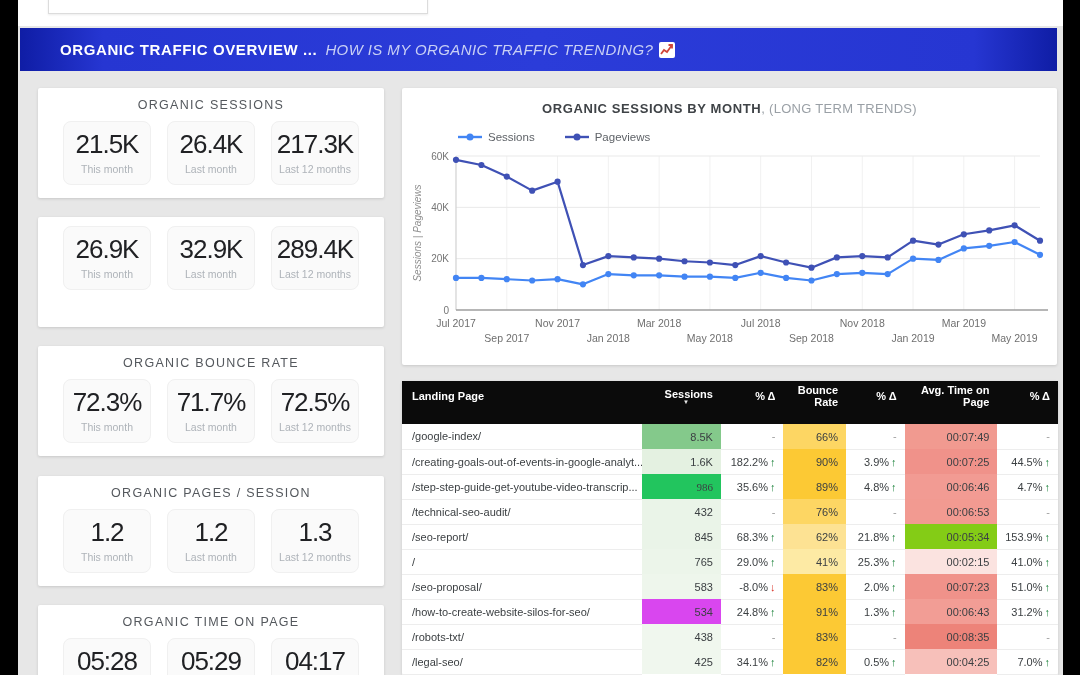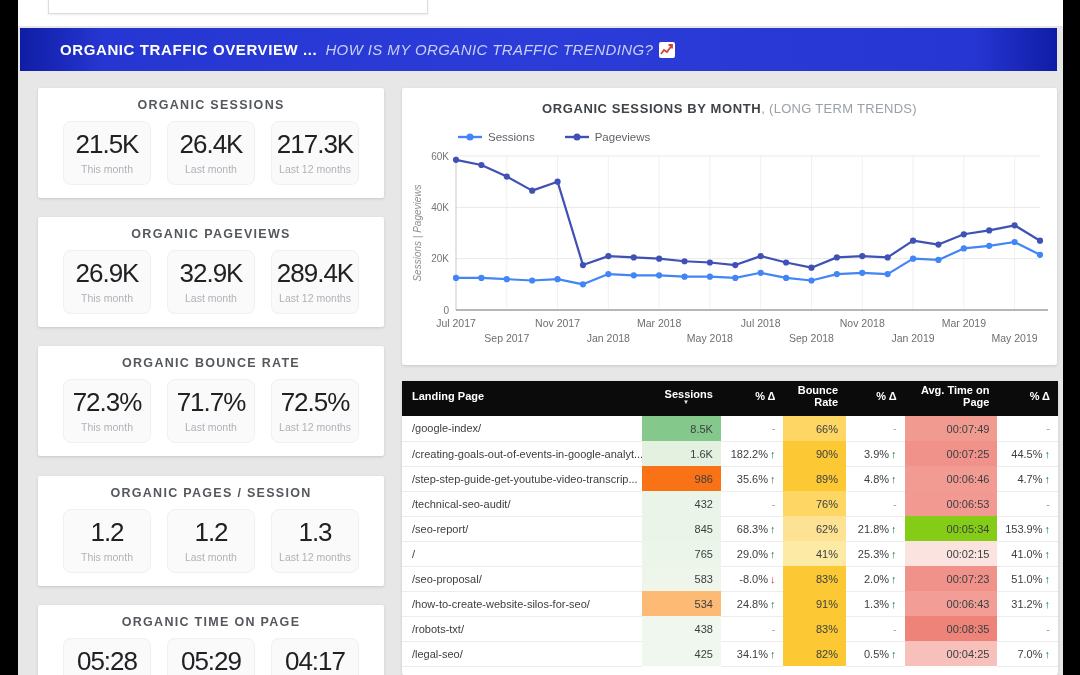--- a/index.html
+++ b/index.html
@@ -17,41 +17,41 @@
   .banner-bold { font-weight:bold; font-size:15px; letter-spacing:.6px; }
   .banner-italic { font-style:italic; font-size:15px; color:#c9d0f5; margin-left:8px; letter-spacing:.4px; }
   .banner-emoji { display:inline-block; width:16px; height:16px; background:#fff; border-radius:2px;
                   margin-left:6px; vertical-align:-2px; position:relative; }
   .banner-emoji svg { position:absolute; left:1px; top:1px; }
 
   .card { position:absolute; background:#fff; border-radius:2px; box-shadow:0 1px 3px rgba(0,0,0,.14); }
 
   
   .kpi-card { left:20px; width:346px; height:110px; }
-  .kpi-title { text-align:center; padding-top:10px; font-size:12.5px; font-weight:bold;
+  .kpi-title { text-align:center; padding-top:10px; font-size:12.5px; font-weight:normal;
                color:#54585d; letter-spacing:1.3px; }
   .tiles { display:flex; justify-content:center; gap:16px; margin-top:9px; }
   .tile { width:88px; height:64px; background:#fafafa; border:1px solid #f0f0f0;
           border-radius:8px; text-align:center; overflow:hidden; }
   .tile-num { font-size:26px; letter-spacing:-1px; color:#202124; margin-top:7px; white-space:nowrap; }
   .tile-lbl { font-size:10.5px; color:#aeb3b9; margin-top:3px; white-space:nowrap; }
 
   
   .chart-card { left:384px; top:88px; width:655px; height:277px; }
   .chart-title { text-align:center; margin-top:13px; font-size:13px; color:#9aa0a6; letter-spacing:.3px; }
   .chart-title b { color:#3f4347; letter-spacing:.6px; }
   .legend { position:absolute; left:56px; top:43px; display:flex; gap:30px; }
   .legend-item { display:flex; align-items:center; gap:6px; font-size:11.5px; color:#5f6368; cursor:pointer; }
   #chart-svg { position:absolute; left:6px; top:62px; }
 
   
   .table-card { left:384px; top:381px; width:656px; height:294px; }
   table { width:100%; border-collapse:collapse; table-layout:fixed; }
   thead th { background:#0b0b0b; color:#fff; font-size:11px; font-weight:bold; height:30px;
-             text-align:right; padding:3px 8px 8px 0; line-height:12px; vertical-align:middle; }
+             text-align:right; padding:3px 8px 16px 0; line-height:12px; vertical-align:middle; }
   thead th:first-child { text-align:left; padding-left:10px; }
   .sort-arrow { display:block; font-size:6px; line-height:5px; margin-right:24px; color:#e8e8e8; }
   tbody td { height:25px; font-size:11px; color:#3c4043; text-align:right; padding-right:8px;
              white-space:nowrap; overflow:hidden; }
   tbody td.page-cell { text-align:left; padding-left:10px; color:#3c4043; }
   tbody td.plain { border-bottom:1px solid #ededed; }
   .dash { color:#9e9e9e; }
   .arr-up { color:#188038; font-weight:bold; margin-left:2px; }
   .arr-down { color:#d93025; font-weight:bold; margin-left:2px; }
 </style>
@@ -88,21 +88,20 @@
               <div class="tile-num">26.4K</div>
               <div class="tile-lbl">Last month</div>
             </div>
             <div class="tile">
               <div class="tile-num">217.3K</div>
               <div class="tile-lbl">Last 12 months</div>
             </div>
           </div>
         </div>
         <div class="card kpi-card" style="top: 217px;">
-          <div class="kpi-title">ORGANIC PAGEVIEWS</div>
           <div class="tiles">
             <div class="tile">
               <div class="tile-num">26.9K</div>
               <div class="tile-lbl">This month</div>
             </div>
             <div class="tile">
               <div class="tile-num">32.9K</div>
               <div class="tile-lbl">Last month</div>
             </div>
             <div class="tile">
@@ -305,21 +304,21 @@
               <td class="page-cell plain">/creating-goals-out-of-events-in-google-analyt...</td>
               <td style="background: rgb(228, 241, 225);">1.6K</td>
               <td class="plain"><span>182.2%</span><span class="arr-up">↑</span></td>
               <td style="background: rgb(252, 201, 52);">90%</td>
               <td class="plain"><span>3.9%</span><span class="arr-up">↑</span></td>
               <td style="background: rgb(240, 146, 138);">00:07:25</td>
               <td class="plain"><span>44.5%</span><span class="arr-up">↑</span></td>
             </tr>
             <tr>
               <td class="page-cell plain">/step-step-guide-get-youtube-video-transcrip...</td>
-              <td style="background: #f97316;">986</td>
+              <td style="background: #22c55e; font-family: Liberation Serif, serif;">986</td>
               <td class="plain"><span>35.6%</span><span class="arr-up">↑</span></td>
               <td style="background: rgb(252, 201, 52);">89%</td>
               <td class="plain"><span>4.8%</span><span class="arr-up">↑</span></td>
               <td style="background: rgb(242, 155, 147);">00:06:46</td>
               <td class="plain"><span>4.7%</span><span class="arr-up">↑</span></td>
             </tr>
             <tr>
               <td class="page-cell plain">/technical-seo-audit/</td>
               <td style="background: rgb(234, 244, 232);">432</td>
               <td class="plain"><span class="dash">-</span></td>
@@ -350,21 +349,21 @@
               <td class="page-cell plain">/seo-proposal/</td>
               <td style="background: rgb(238, 246, 236);">583</td>
               <td class="plain"><span>-8.0%</span><span class="arr-down">↓</span></td>
               <td style="background: rgb(252, 201, 52);">83%</td>
               <td class="plain"><span>2.0%</span><span class="arr-up">↑</span></td>
               <td style="background: rgb(240, 146, 138);">00:07:23</td>
               <td class="plain"><span>51.0%</span><span class="arr-up">↑</span></td>
             </tr>
             <tr>
               <td class="page-cell plain">/how-to-create-website-silos-for-seo/</td>
-              <td style="background: #fdba74;">534</td>
+              <td style="background: #d946ef;">534</td>
               <td class="plain"><span>24.8%</span><span class="arr-up">↑</span></td>
               <td style="background: rgb(252, 201, 52);">91%</td>
               <td class="plain"><span>1.3%</span><span class="arr-up">↑</span></td>
               <td style="background: rgb(242, 157, 149);">00:06:43</td>
               <td class="plain"><span>31.2%</span><span class="arr-up">↑</span></td>
             </tr>
             <tr>
               <td class="page-cell plain">/robots-txt/</td>
               <td style="background: rgb(240, 247, 238);">438</td>
               <td class="plain"><span class="dash">-</span></td>

